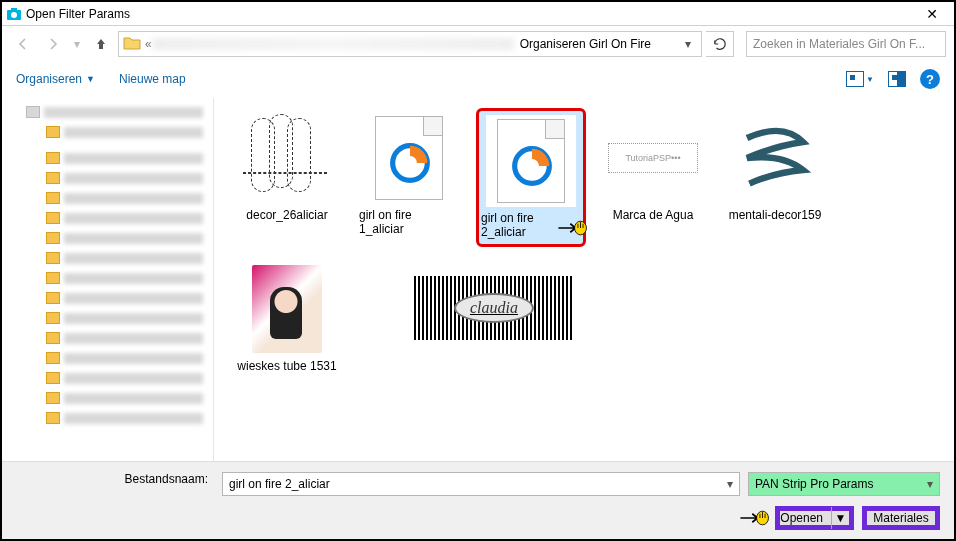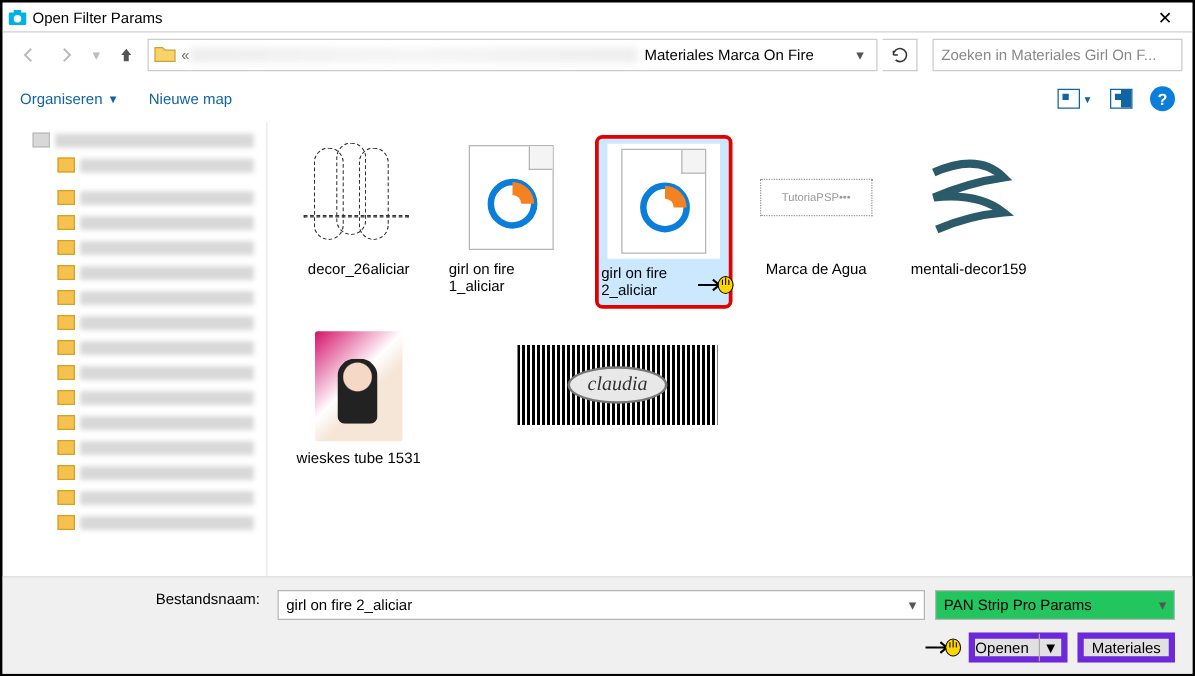--- a/index.html
+++ b/index.html
@@ -44,21 +44,21 @@
 .file-item .thumb { width: 90px; height: 92px; display: flex; align-items: center; justify-content: center; margin-bottom: 4px; background: #fff; }
 .file-item .cap { font-size: 12px; color: #000; line-height: 1.2; word-wrap: break-word; max-width: 100px; }
 
 .doc-outline { width: 68px; height: 84px; border: 1px solid #b5b5b5; background: #fff; position: relative; }
 .doc-outline::before { content:''; position:absolute; right:0; top:0; width:18px; height:18px; border-left:1px solid #b5b5b5; border-bottom:1px solid #b5b5b5; background:#f4f4f4; }
 
 .bottombar { position: absolute; left: 0; right: 0; bottom: 0; height: 78px; background: #f0f0f0; border-top: 1px solid #ddd; padding: 10px 14px; }
 .bottomrow { display: flex; gap: 8px; margin-bottom: 10px; }
 .bottomrow .lbl { width: 198px; text-align: right; padding-right: 6px; }
 .bottomrow .fname { flex: 1; height: 24px; border: 1px solid #b5b5b5; background: #fff; padding: 0 6px; display: flex; align-items: center; justify-content: space-between; }
-.bottomrow .ftype { width: 192px; height: 24px; border: 1px solid #b5b5b5; background: #22c55e; padding: 0 6px; display: flex; align-items: center; justify-content: space-between; }
+.bottomrow .ftype { width: 192px; height: 24px; border: 1px solid #b5b5b5; background: #86efac; padding: 0 6px; display: flex; align-items: center; justify-content: space-between; }
 .btnrow { display: flex; justify-content: flex-end; gap: 8px; align-items: center; }
 .winbtn { min-width: 78px; height: 24px; border: 5px solid #6d28d9; background: #e1e1e1; display: flex; align-items: center; justify-content: center; padding: 0 0; }
 .winbtn.split { padding-right: 0; }
 .winbtn .dd { width: 18px; height: 22px; border-left: 1px solid #aaa; display: flex; align-items: center; justify-content: center; margin-left: 8px; }
 
 .pointer { position: absolute; width: 34px; height: 24px; }
 .pointer svg { width: 100%; height: 100%; }
 
 .swirl { width: 80px; height: 80px; }
 .swirl path { stroke: #2b5a6a; stroke-width: 8; fill: none; }
@@ -109,21 +109,21 @@
       </svg>
   </span>
   <div class="addrbar">
     <span class="folder-icon folder-svg">
       <svg width="18" height="16" viewBox="0 0 18 16">
           <path d="M1 3h6l2 2h8v9H1z" fill="#f7d36a" stroke="#caa23a"></path>
         </svg>
     </span>
     <span style="color:#666">«</span>
     <span class="blurred"></span>
-    <span style="padding:0 28px 0 6px">Materiales Marca On Fire</span>
+    <span style="padding:0 28px 0 6px">Organiseren Girl On Fire</span>
     <span class="dd">▾</span>
   </div>
   <span class="refresh">
     <svg width="14" height="14" viewBox="0 0 16 16">
         <path d="M2 8a6 6 0 1 1 2 4.5M2 8V4m0 4h4" stroke="#333" stroke-width="1.4" fill="none"></path>
       </svg>
   </span>
   <div class="searchbox">
     <span>Zoeken in Materiales Girl On F...</span>
   </div>
@@ -271,21 +271,21 @@
           </div>
           <div class="cap">mentali-decor159</div>
         </div>
         <div class="file-item">
           <div class="thumb">
             <div class="portrait"></div>
           </div>
           <div class="cap">wieskes tube 1531</div>
         </div>
       </div>
-    <div style="position:absolute; left:200px; top:178px;">
+    <div style="position:absolute; left:200px; top:178px;text-decoration:underline;">
       <div class="claudia">
         <span class="inner">claudia</span>
       </div>
     </div>
   </div>
 </div>
 
 <div class="bottombar">
   <div class="bottomrow">
     <span class="lbl">Bestandsnaam:</span>

